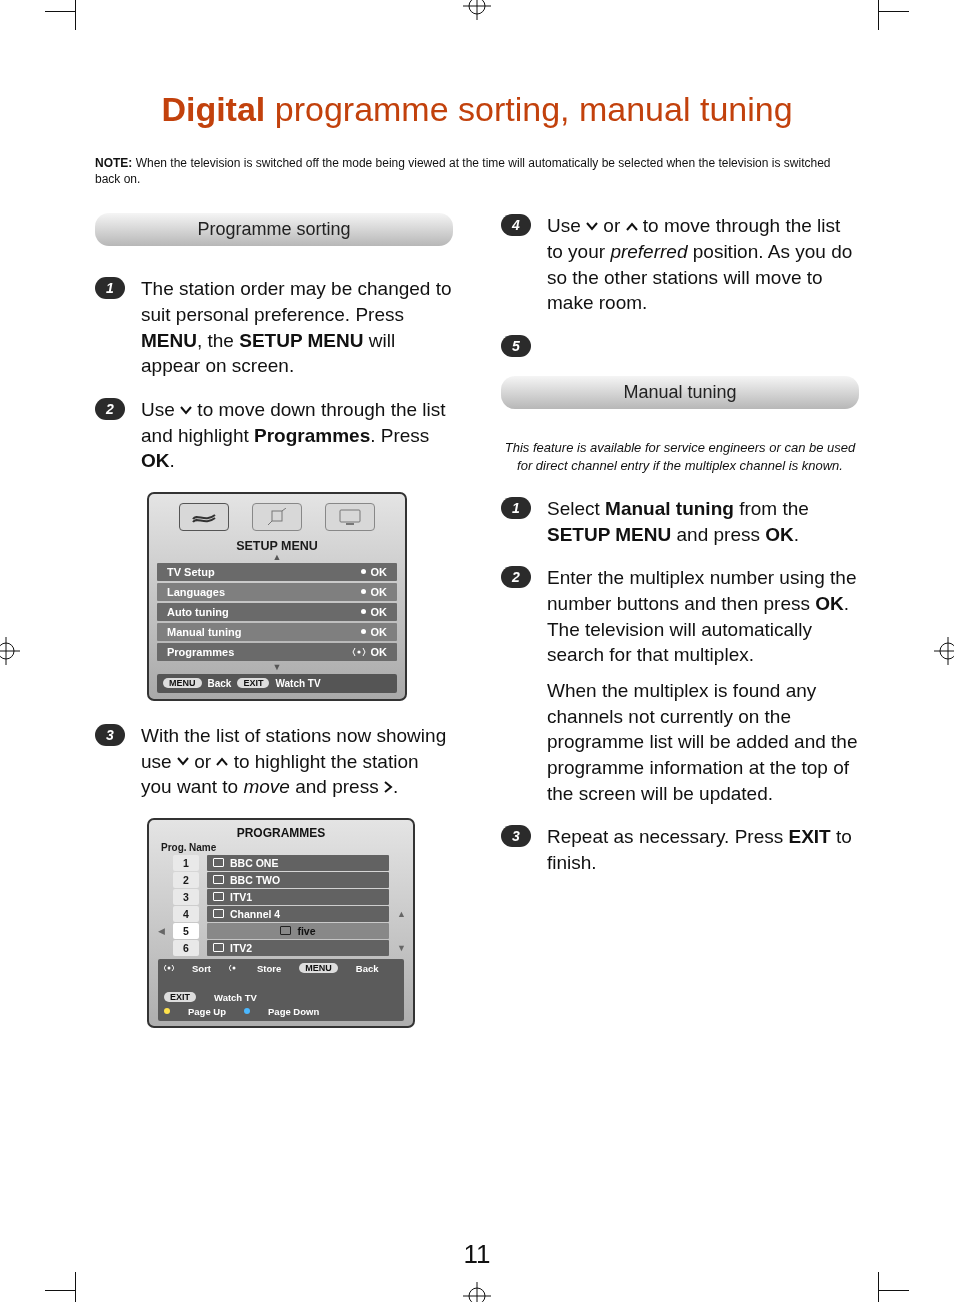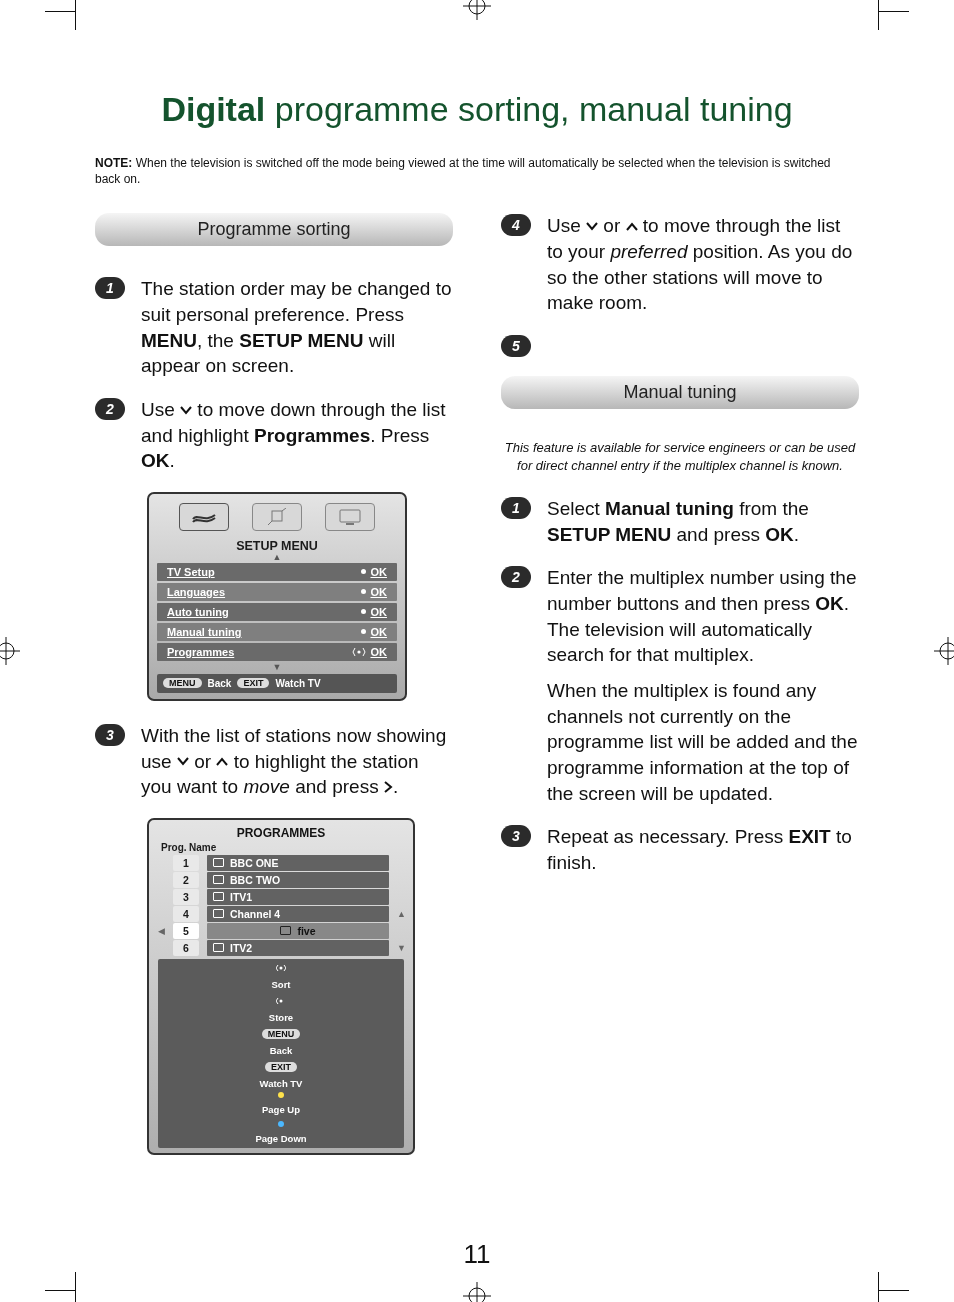--- a/index.html
+++ b/index.html
@@ -6,21 +6,21 @@
   body {
     font-family: "Arial Narrow", Arial, sans-serif;
     background: #fff;
     width: 954px;
     height: 1302px;
     position: relative;
     padding: 90px 95px 50px 95px;
     color: #111;
   }
   .title { text-align: center; margin-bottom: 26px; }
-  .title h1 { font-size: 34px; font-weight: 400; line-height: 1.15; color:#14532d; }
+  .title h1 { font-size: 34px; font-weight: 400; line-height: 1.15; color:#c2410c; }
   .title h1 b { font-weight: 800; }
   .note { font-size: 12px; line-height: 1.35; margin-bottom: 26px; font-stretch: condensed; }
   .note b { font-weight: 700; }
   .columns { display: flex; gap: 48px; }
   .col { flex: 1; min-width: 0; }
 
   .section-header {
     background: linear-gradient(#f5f5f5,#b7b7b7);
     border-radius: 14px;
     text-align: center;
@@ -73,21 +73,21 @@
     text-align:center;font-weight:700;font-size:12.5px;color:#1b1b1b;
     padding: 4px 0 0 0;
   }
   .tiny-arrow-up { text-align:center;font-size:9px;color:#555;line-height:8px;margin-bottom:2px;}
   .tiny-arrow-down { text-align:center;font-size:9px;color:#555;line-height:8px;margin:2px 0;}
   .menu-list { display:flex;flex-direction:column;gap:2px;padding:0 5px;}
   .menu-row {
     background: #6a6a6a;
     color:#fff; font-size:11px; font-weight:700;
     display:flex;justify-content:space-between;align-items:center;
-    padding: 3px 10px; border-radius:1px;text-decoration:underline;
+    padding: 3px 10px; border-radius:1px;
   }
   .menu-row.alt{background:#7f7f7f;}
   .menu-row .ok { display:flex;align-items:center;gap:5px;color:#fff;}
   .dot { width:5px;height:5px;border-radius:50%;background:#fff;display:inline-block;}
   .ok-bracket svg { display:block;}
   .footer-bar {
     background:#555;margin:3px 5px 3px 5px;padding:4px 6px;border-radius:2px;
     display:flex;align-items:center;gap:6px;font-size:10px;color:#fff;font-weight:700;
   }
   .pill { background:#ddd;color:#111;border-radius:8px;padding:0 6px;font-size:9px;}
@@ -117,21 +117,21 @@
   }
   .prow.highlight .pnum{background:#fff;}
   .prow.highlight .pname{background:#888;}
   .tv-ico { width:11px;height:9px;border:1.5px solid #fff;border-radius:1px;flex:0 0 11px;}
   .prow .side{width:7px;font-size:9px;color:#666;text-align:center;}
   .prog-footer {
     background:#5b5b5b;margin:3px 5px 1px 5px;border-radius:2px;
     font-size:9.5px;color:#fff;font-weight:700;padding:4px 6px;
     display:flex;flex-direction:column;gap:3px;
   }
-  .pf-row{display:flex;flex-wrap:wrap;align-items:center;gap:6px;flex-direction:column;}
+  .pf-row{display:flex;flex-wrap:wrap;align-items:center;gap:18px;}
   .col-dot{width:6px;height:6px;border-radius:50%;display:inline-block;} .dyellow{background:#ffe24b;} .dblue{background:#4bb8ff;}
 
   .manual-intro{ font-size:13px;font-style:italic;text-align:center;line-height:1.35;margin:24px 0 22px 0;}
 
   .page-num { position:absolute; bottom:32px; left:0; right:0; text-align:center; font-size:26px; }
 
   
   .crop { position:absolute;background:#111;}
   .crop.tl-h{top:11px;left:45px;width:30px;height:1px;}
   .crop.tl-v{top:-10px;left:75px;width:1px;height:40px;}

